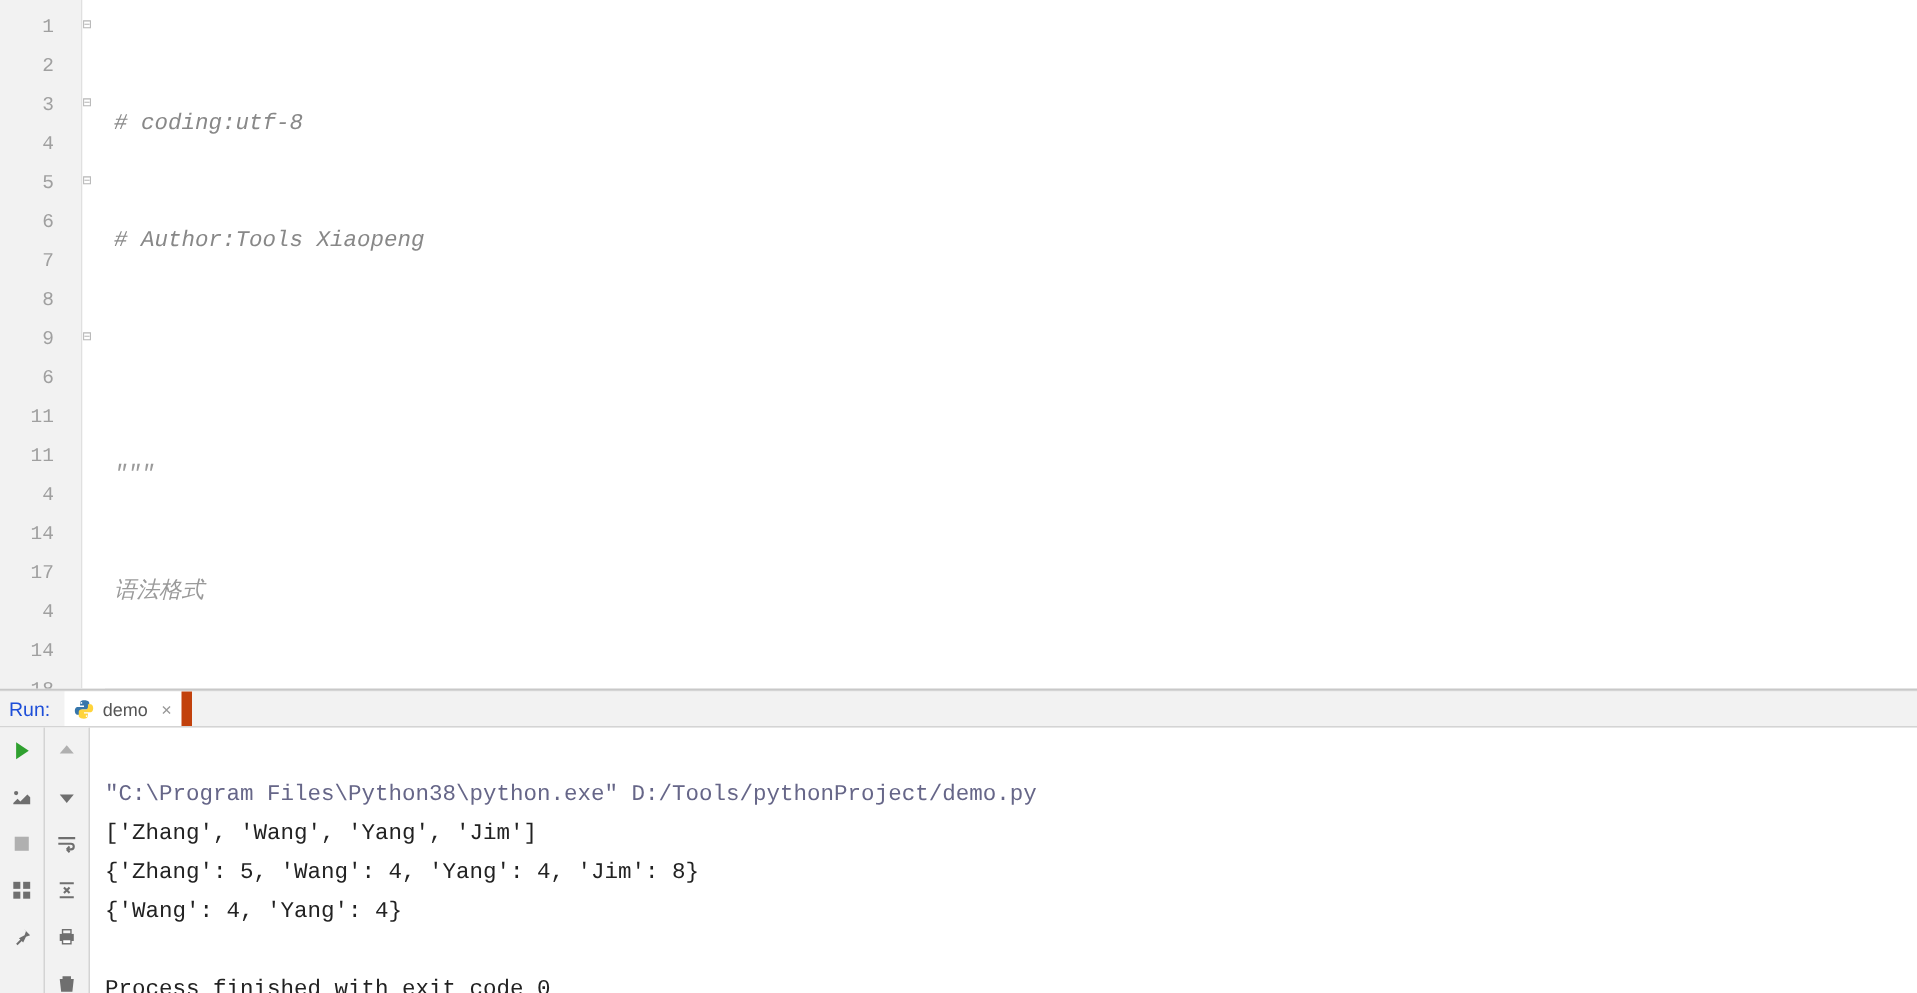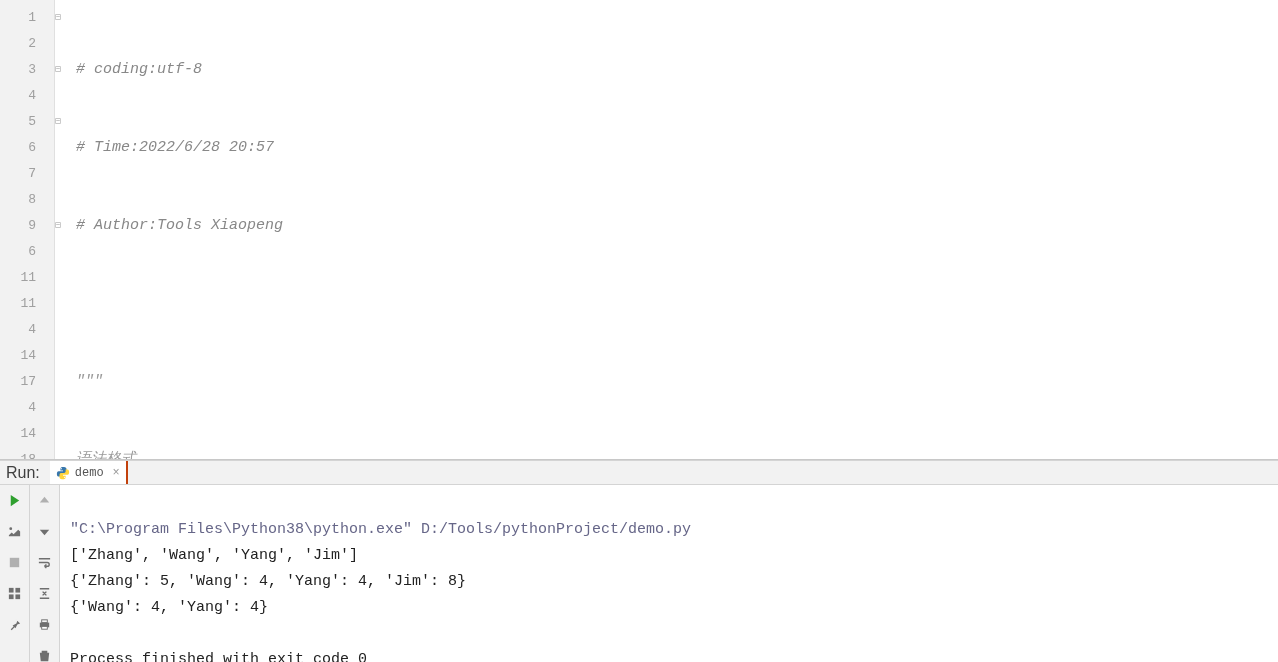--- a/index.html
+++ b/index.html
@@ -39,21 +39,21 @@
     flex: 0 0 15px;
     background: #ffffff;
     padding-top: 5px;
   }
   .fold-col .fm {
     height: 26px; line-height: 26px;
     color: #b8b8b8; font-size: 10px; text-align: left;
   }
   .code-area {
     flex: 1;
-    padding-top: 5px;
+    padding-top: 18px;
     padding-left: 6px;
     line-height: 26px;
     font-size: 15px;
     white-space: pre;
     position: relative;
   }
   .code-line { height: 26px; }
   .c-comment { color: #888888; font-style: italic; }
   .c-italic-gray { color: #9a9a9a; font-style: italic; }
 
@@ -72,23 +72,22 @@
     border-bottom: 1px solid #d4d4d4;
     background: #f2f2f2;
     font-family: "Segoe UI", Arial, sans-serif;
     font-size: 12px;
     color: #555;
   }
   .run-header .tab {
     display: flex; align-items: center;
     padding: 0 6px; height: 100%;
     background: #fff;
-    border-right: 2px solid #c2410c;
+    border-right: 7px solid #c2410c;
     gap: 5px;
-    font-family: Liberation Mono, monospace;
   }
   .run-header .py-icon {
     width: 14px; height: 14px;
     display: inline-block;
   }
   .close-x { color: #999; font-size: 12px; margin-left: 4px; }
 
   .run-body {
     flex: 1;
     display: flex;
@@ -120,21 +119,21 @@
     padding: 6px 10px;
     font-size: 15px;
     line-height: 26px;
     white-space: pre;
     color: #222;
   }
   .console .cmd { color: #666688; }
   .console .exit { color: #222; }
   .run-label {
     font-family: "Segoe UI", Arial, sans-serif;
-    font-size: 16px; color: #404040; padding-right: 10px;
+    font-size: 13px; color: #1d4ed8; padding-right: 10px;
   }
 </style>
 </head>
 <body>
 
 <div class="editor-pane">
 
   <div class="gutter">
     <div class="ln">1</div>
     <div class="ln">2</div>
@@ -170,21 +169,20 @@
     <div class="fm"></div>
     <div class="fm"></div>
     <div class="fm"></div>
     <div class="fm"></div>
     <div class="fm"></div>
     <div class="fm"></div>
     <div class="fm"></div>
   </div>
   <div class="code-area">
     <div class="code-line"><span class="c-comment"># coding:utf-8</span></div>
-    <div class="code-line"><span class="c-comment"># Time:2022/6/28 20:57</span></div>
     <div class="code-line"><span class="c-comment"># Author:Tools Xiaopeng</span></div>
     <div class="code-line"></div>
     <div class="code-line"><span class="c-italic-gray">"""</span></div>
     <div class="code-line"><span class="c-italic-gray">语法格式</span></div>
     
     
     
     
     
     

